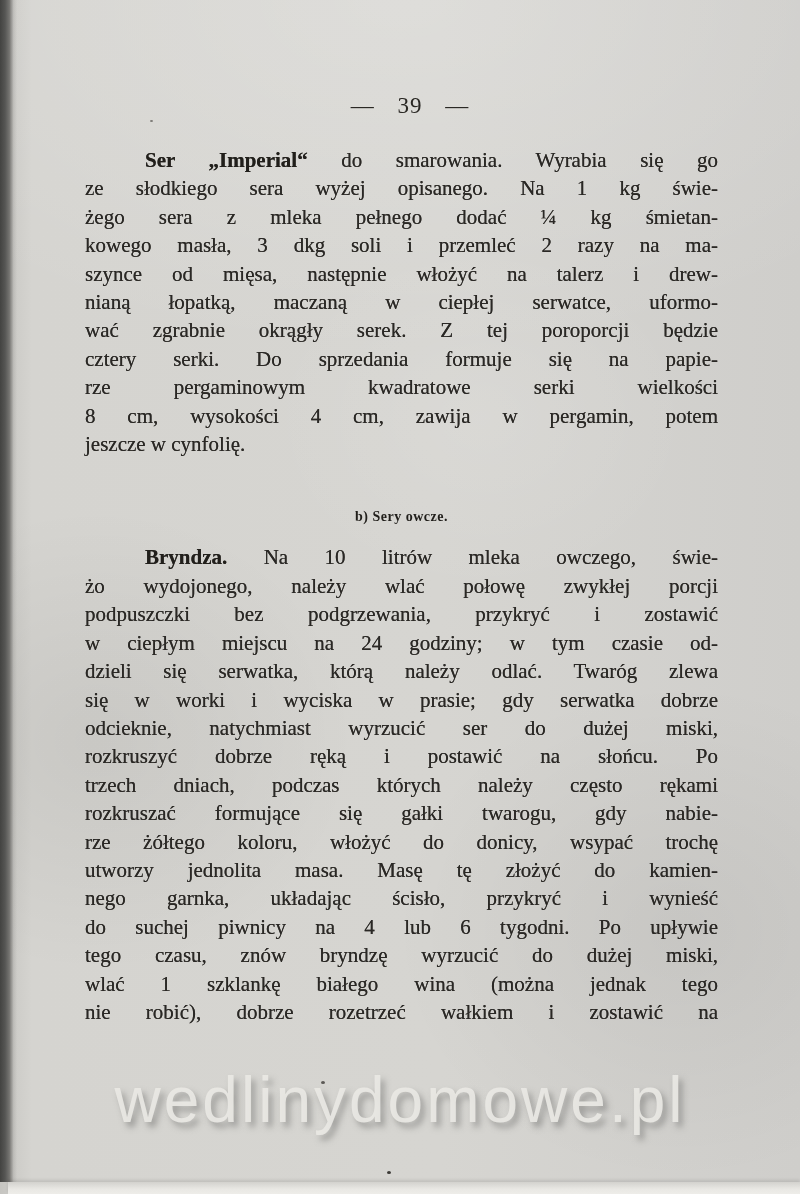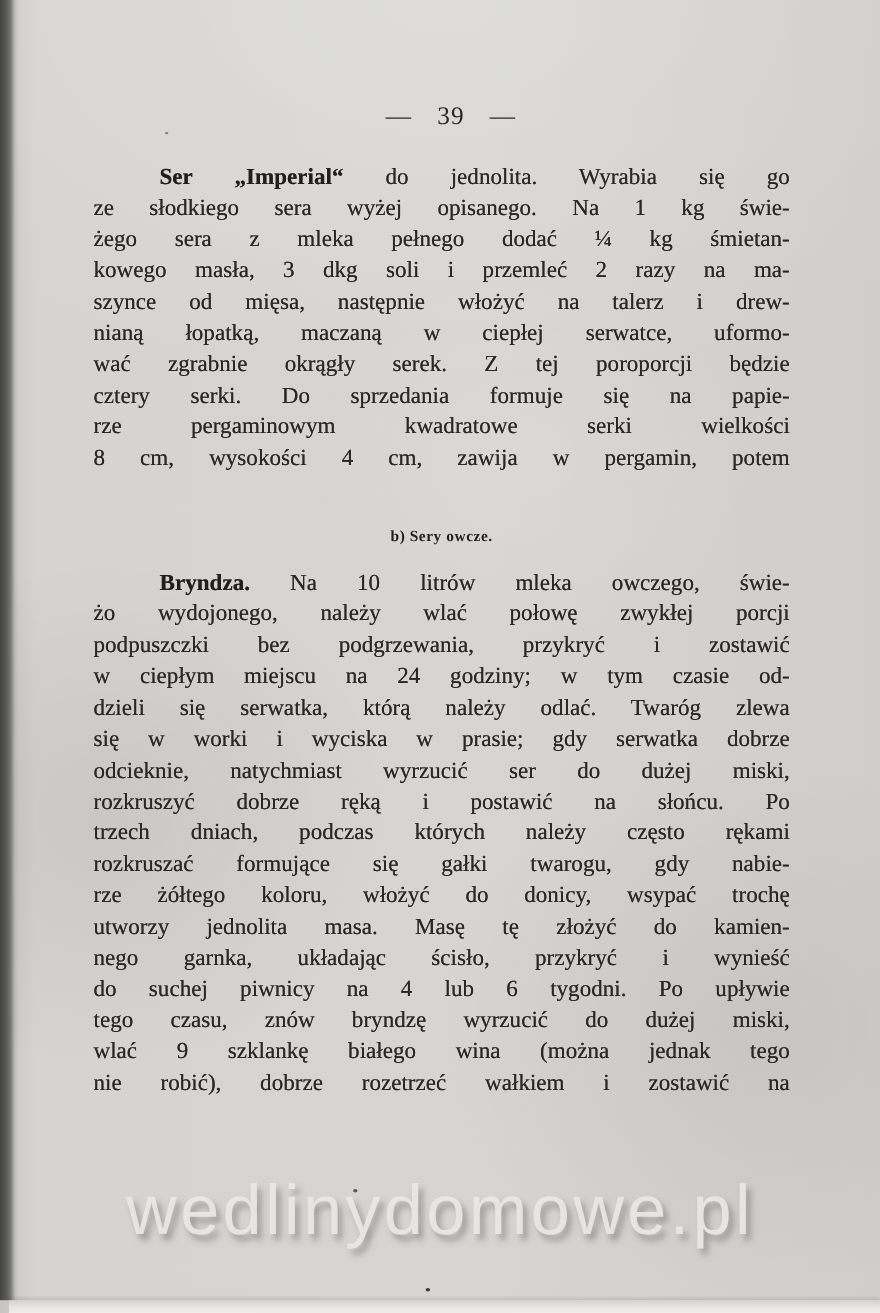--- a/index.html
+++ b/index.html
@@ -88,31 +88,32 @@
 <div class="scan">
   <div class="binding"></div>
 
   <div class="page-number">— 39 —</div>
 
   <div class="text-col">
 
     <div class="para">
       <div class="line first">
         <span class="bold">Ser „Imperial“</span>
-        <span>do jednolita. Wyrabia się go</span>
+        <span>do smarowania. Wyrabia się go</span>
       </div>
       <div class="line">ze słodkiego sera wyżej opisanego.  Na 1 kg świe-</div>
       <div class="line">żego sera z mleka pełnego dodać ¼ kg śmietan-</div>
       <div class="line">kowego masła, 3 dkg soli i przemleć 2 razy na ma-</div>
       <div class="line">szynce od mięsa, następnie włożyć na talerz i drew-</div>
       <div class="line">nianą łopatką, maczaną w ciepłej serwatce, uformo-</div>
       <div class="line">wać zgrabnie okrągły serek. Z tej poroporcji będzie</div>
       <div class="line">cztery serki.  Do sprzedania formuje się na papie-</div>
       <div class="line">rze pergaminowym kwadratowe serki wielkości</div>
       <div class="line">8 cm, wysokości 4 cm, zawija w pergamin, potem</div>
+      <div class="line last">jeszcze w cynfolię.</div>
     </div>
 
     <div class="heading">b) Sery owcze.</div>
 
     <div class="para">
       <div class="line first">
         <span class="bold">Bryndza.</span>
         <span>Na 10 litrów mleka owczego, świe-</span>
       </div>
       <div class="line">żo wydojonego, należy wlać połowę zwykłej porcji</div>
@@ -122,21 +123,21 @@
       <div class="line">się w worki i wyciska w prasie; gdy serwatka dobrze</div>
       <div class="line">odcieknie, natychmiast wyrzucić ser do dużej miski,</div>
       <div class="line">rozkruszyć dobrze ręką i postawić na słońcu.  Po</div>
       <div class="line">trzech dniach, podczas których należy często rękami</div>
       <div class="line">rozkruszać formujące się gałki twarogu, gdy nabie-</div>
       <div class="line">rze żółtego koloru, włożyć do donicy, wsypać trochę</div>
       <div class="line">utworzy jednolita masa. Masę tę złożyć do kamien-</div>
       <div class="line">nego garnka, układając ścisło, przykryć i wynieść</div>
       <div class="line">do suchej piwnicy na 4 lub 6 tygodni.  Po upływie</div>
       <div class="line">tego czasu, znów bryndzę wyrzucić do dużej miski,</div>
-      <div class="line">wlać 9 szklankę białego wina (można jednak tego</div>
+      <div class="line">wlać 1 szklankę białego wina (można jednak tego</div>
       <div class="line">nie robić), dobrze rozetrzeć wałkiem i zostawić na</div>
     </div>
 
   </div>
 
   <div class="watermark">wedlinydomowe.pl</div>
 
   <div class="speck s1"></div>
   <div class="speck s2"></div>
   <div class="speck s3"></div>

